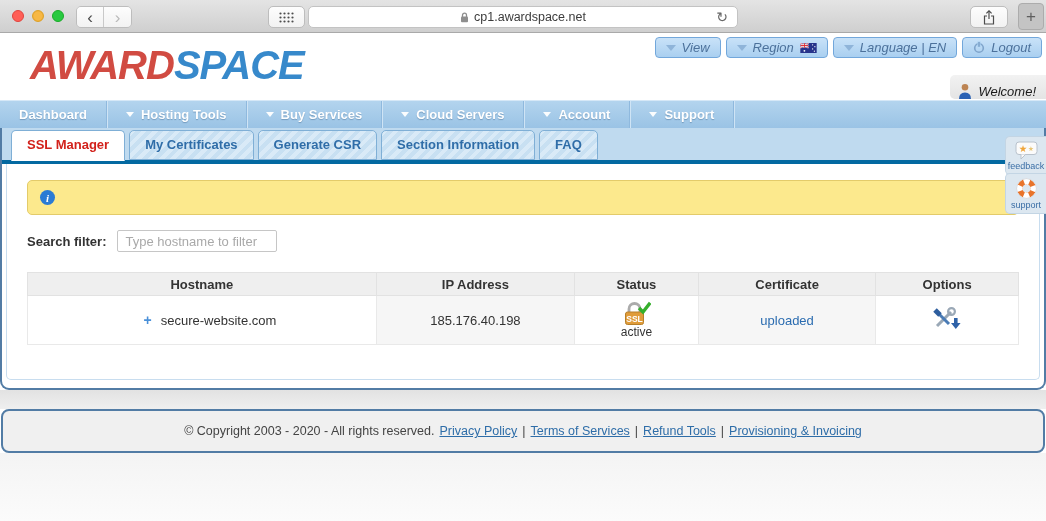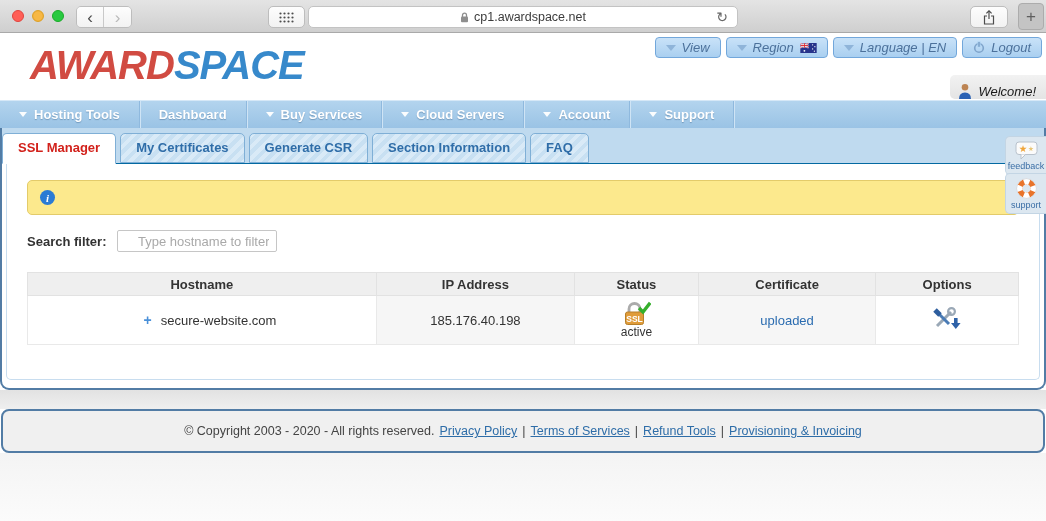--- a/index.html
+++ b/index.html
@@ -61,21 +61,21 @@
     color:#fff; font-size:13px; font-weight:bold;
     text-shadow:0 1px 1px rgba(60,100,140,.45);
     border-right:1px solid #8FB9DE; box-shadow:1px 0 0 #CFE4F5; }
   .nav-arrow { width:0; height:0; border-left:4px solid transparent;
     border-right:4px solid transparent; border-top:5px solid #FFF; opacity:.95; }
 
   
   .mainbox { height:262px; border:2px solid #527CA5; border-top:none;
     border-radius:0 0 9px 9px; background:#fff; overflow:hidden; }
   .tabstrip { height:36px; background:#BFDAEF; display:flex; align-items:flex-end;
-    border-bottom:1px solid #0369a1; }
+    padding-left:9px; border-bottom:4px solid #0369a1; }
   .tab { font-size:13px; font-weight:bold; padding:6px 15px 7px;
     border:1px solid #7FAFD6; border-radius:5px 5px 0 0; margin-right:4px;
     color:#2F6DA8; margin-bottom:0;
     background:repeating-linear-gradient(135deg,#D9EAF7 0 4px,#C8E0F2 4px 8px); }
   .tab.active { background:#FFF; color:#D2211B; border-bottom-color:#FFF;
     margin-bottom:-1px; padding-bottom:8px; }
   .innerframe { margin:0 4px; border:1px solid #C8DDEF; border-top:none;
     border-radius:0 0 5px 5px; min-height:216px; padding:16px 20px 18px; }
 
   .notice { background:#FCE98D; border:1px solid #E3CB6A; border-radius:5px;
@@ -83,21 +83,21 @@
     align-items:center; gap:9px; }
   .info-ic { flex:0 0 15px; width:15px; height:15px; border-radius:50%;
     background:#2B7BD4; color:#fff; font-size:11px; font-weight:bold;
     font-family:"Liberation Serif",serif; font-style:italic;
     display:flex; align-items:center; justify-content:center; }
   .notice a { color:#333; text-decoration:underline; }
 
   .searchrow { margin:15px 0 20px; display:flex; align-items:center; gap:11px; }
   .searchrow label { font-size:13px; font-weight:bold; color:#333; }
   .searchrow input { width:160px; height:22px; border:1px solid #C6C6C6;
-    padding:0 7px; font-size:13px; color:#be185d; border-radius:2px;text-align:right; }
+    padding:0 7px; font-size:13px; color:#be185d; border-radius:2px; }
   .searchrow input::placeholder { color:#A9A9A9; }
 
   table.ssl { width:100%; border-collapse:collapse; font-size:13px; color:#333;
     border:1px solid #E2E2E2; }
   table.ssl th { background:#EFEFEF; border:1px solid #E2E2E2; height:23px;
     font-weight:bold; text-align:center; }
   table.ssl td { border:1px solid #E9E9E9; height:49px; text-align:center;
     vertical-align:middle; }
   td.host { text-align:left; padding-left:16px; background:#FFF; }
   td.ip   { background:#F6F6F6; }
@@ -220,25 +220,25 @@
     <svg width="14" height="16" viewBox="0 0 14 16">
       <circle cx="7" cy="4.2" r="3.3" fill="#BD8453"></circle>
       <path d="M1 16 Q1 9.5 7 9.5 Q13 9.5 13 16 Z" fill="#2B62B4"></path>
     </svg>
     <span>Welcome!</span>
   </div>
 </div>
 
 <div class="navbar">
   <div class="navitem">
+    <span>Dashboard</span>
+  </div>
+  <div class="navitem">
     <span class="nav-arrow"></span>
     <span>Hosting Tools</span>
-  </div>
-  <div class="navitem">
-    <span>Dashboard</span>
   </div>
   <div class="navitem">
     <span class="nav-arrow"></span>
     <span>Buy Services</span>
   </div>
   <div class="navitem">
     <span class="nav-arrow"></span>
     <span>Cloud Servers</span>
   </div>
   <div class="navitem">

